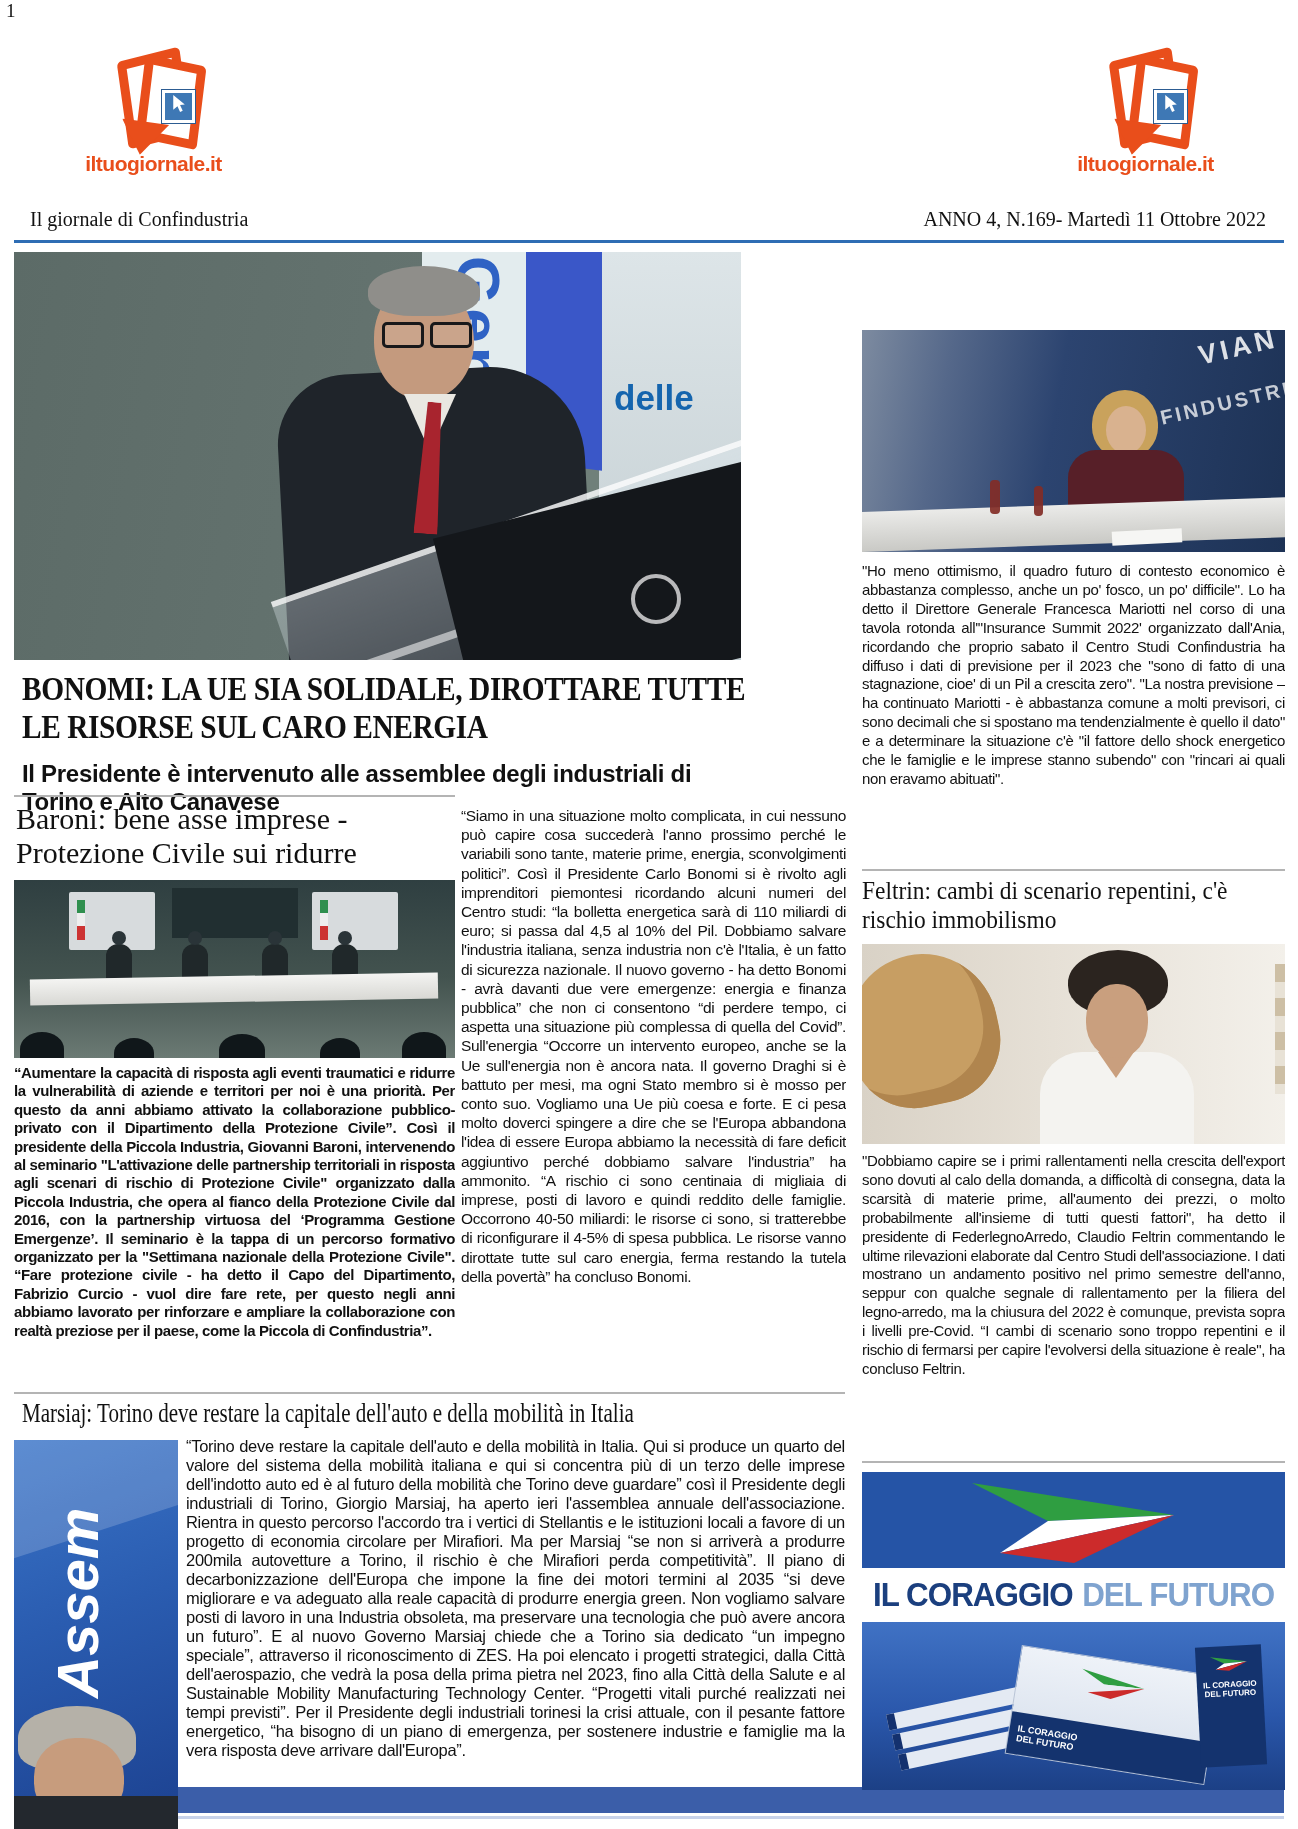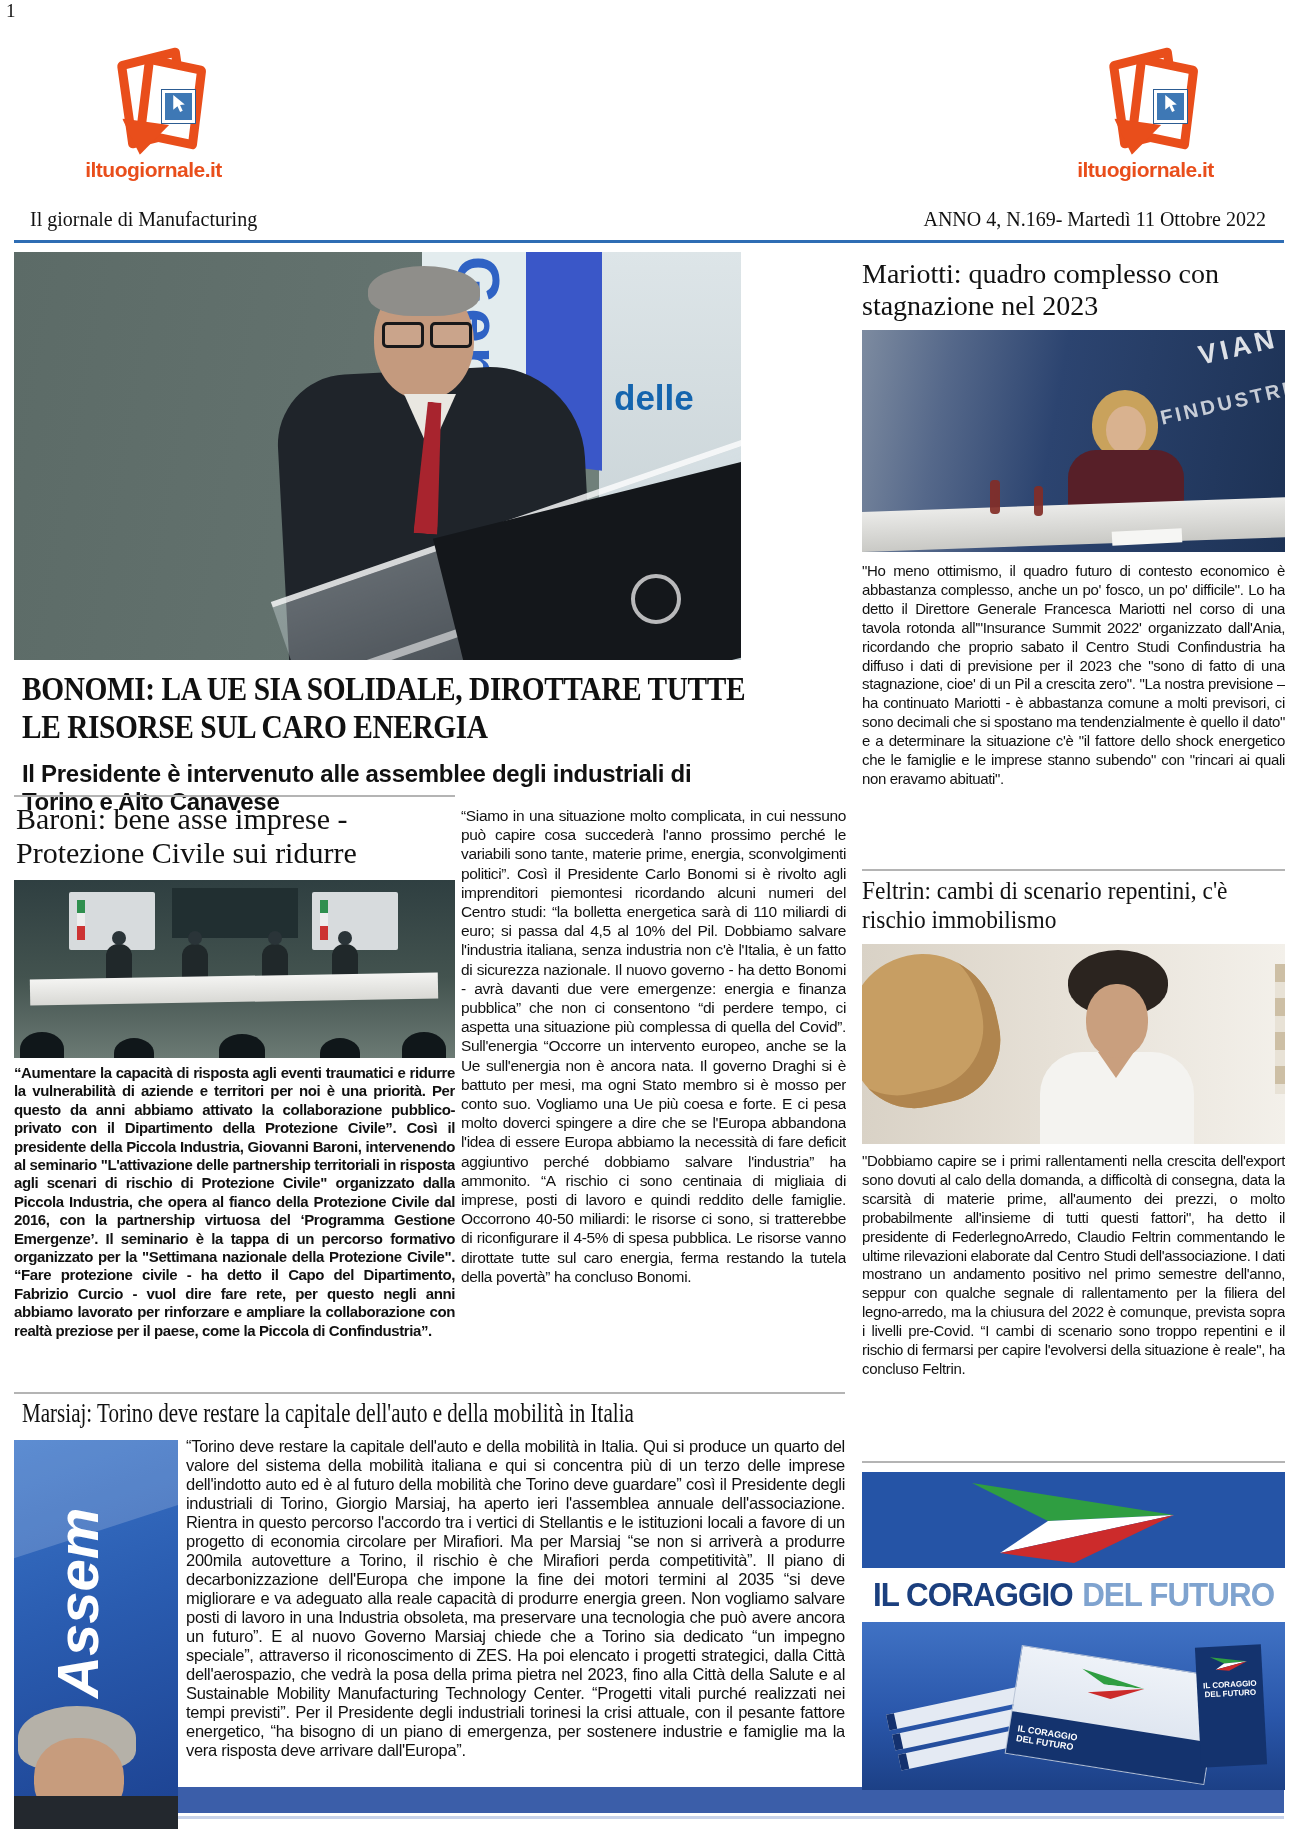--- a/index.html
+++ b/index.html
@@ -9,21 +9,21 @@
   .serif{font-family:"Liberation Serif",serif;}
 
   
   .pagenum{left:6px;top:0px;font-size:19px;}
   .sidelogo{width:175px;height:135px;text-align:center;}
   .sidelogo .licon{position:relative;width:96px;height:100px;margin:0 auto;}
   .pg1{position:absolute;left:16px;top:2px;width:46px;height:70px;border:9px solid #e94e1b;border-radius:5px;transform:rotate(-8deg) skewY(-6deg);background:#fff;}
   .pg2{position:absolute;left:34px;top:8px;width:44px;height:66px;border:9px solid #e94e1b;border-radius:5px;transform:rotate(7deg) skewY(5deg);background:#fff;}
   .swoosh{position:absolute;left:18px;top:64px;width:46px;height:38px;background:#e94e1b;clip-path:polygon(0 0,100% 30%,30% 100%);transform:rotate(-6deg);}
   .cursq{position:absolute;left:56px;top:38px;width:27px;height:27px;background:#3e78b5;border:3px solid #fff;box-shadow:0 0 0 1px #2c5c92;}
-  .logotext{margin-top:6px;color:#e94e1b;font-weight:bold;font-size:21px;letter-spacing:-0.5px;}
+  .logotext{margin-top:0;color:#e94e1b;font-weight:bold;font-size:21px;letter-spacing:-0.5px;}
   .brand{left:50%;top:48px;transform:translateX(-50%);height:134px;display:flex;align-items:center;}
   .cdisc{width:128px;height:128px;border-radius:50%;border:26px solid #16397e;background:#fff;box-sizing:border-box;display:flex;align-items:center;justify-content:center;}
   .newsword{font-weight:bold;font-size:150px;line-height:1;color:#6493cf;letter-spacing:0px;margin-left:4px;transform:scaleY(0.88);}
   .tagline{left:30px;top:208px;font-size:20px;}
   .issuedate{right:32px;top:208px;font-size:20px;text-align:right;}
   .toprule{left:14px;top:240px;width:1270px;height:3px;background:#2e6db4;}
   .grule{height:2px;background:#b4b4b4;}
 
   
   .mainhead{left:22px;top:670px;width:860px;transform:scaleX(.865);transform-origin:0 0;
@@ -155,21 +155,21 @@
       <div class="swoosh"></div>
       <div class="cursq">
         <svg width="21" height="21" viewBox="0 0 20 20">
             <path d="M5 2 L5 16 L9 12.5 L11.5 18 L14 16.8 L11.5 11.5 L16 11 Z" fill="#fff"></path>
           </svg>
       </div>
     </div>
     <div class="logotext">iltuogiornale.it</div>
   </div>
 
-  <div class="abs tagline serif">Il giornale di Manufacturing</div>
+  <div class="abs tagline serif">Il giornale di Confindustria</div>
   <div class="abs issuedate serif">ANNO 4, N.169- Martedì 11 Ottobre 2022</div>
   <div class="abs toprule"></div>
 
   <div class="photo ph-bonomi">
     <div class="p bz-light"></div>
     <div class="p bz-glob">delle</div>
     <div class="p bz-banner">
         <span class="vtext">Genere</span>
       </div>
     <div class="p bz-blue"></div>
@@ -208,21 +208,20 @@
     <div class="p br-a" style="left:6px;bottom:-8px;width:44px;height:34px;"></div>
     <div class="p br-a" style="left:100px;bottom:-10px;width:40px;height:30px;"></div>
     <div class="p br-a" style="left:205px;bottom:-8px;width:46px;height:32px;"></div>
     <div class="p br-a" style="left:306px;bottom:-10px;width:40px;height:30px;"></div>
     <div class="p br-a" style="left:388px;bottom:-8px;width:44px;height:34px;"></div>
   </div>
   <div class="abs btxt bbold baronibody">“Aumentare la capacità di risposta agli eventi traumatici e ridurre la vulnerabilità di aziende e territori per noi è una priorità. Per questo da anni abbiamo attivato la collaborazione pubblico-privato con il Dipartimento della Protezione Civile”. Così il presidente della Piccola Industria, Giovanni Baroni, intervenendo al seminario "L'attivazione delle partnership territoriali in risposta agli scenari di rischio di Protezione Civile" organizzato dalla Piccola Industria, che opera al fianco della Protezione Civile dal 2016, con la partnership virtuosa del ‘Programma Gestione Emergenze’. Il seminario è la tappa di un percorso formativo organizzato per la "Settimana nazionale della Protezione Civile". “Fare protezione civile - ha detto il Capo del Dipartimento, Fabrizio Curcio - vuol dire fare rete, per questo negli anni abbiamo lavorato per rinforzare e ampliare la collaborazione con realtà preziose per il paese, come la Piccola di Confindustria”.</div>
 
   <div class="abs btxt bonomibody">“Siamo in una situazione molto complicata, in cui nessuno può capire cosa succederà l'anno prossimo perché le variabili sono tante, materie prime, energia, sconvolgimenti politici”. Così il Presidente Carlo Bonomi si è rivolto agli imprenditori piemontesi ricordando alcuni numeri del Centro studi: “la bolletta energetica sarà di 110 miliardi di euro; si passa dal 4,5 al 10% del Pil. Dobbiamo salvare l'industria italiana, senza industria non c'è l'Italia, è un fatto di sicurezza nazionale. Il nuovo governo - ha detto Bonomi - avrà davanti due vere emergenze: energia e finanza pubblica” che non ci consentono “di perdere tempo, ci aspetta una situazione più complessa di quella del Covid”. Sull'energia “Occorre un intervento europeo, anche se la Ue sull'energia non è ancora nata. Il governo Draghi si è battuto per mesi, ma ogni Stato membro si è mosso per conto suo. Vogliamo una Ue più coesa e forte. E ci pesa molto doverci spingere a dire che se l'Europa abbandona l'idea di essere Europa abbiamo la necessità di fare deficit aggiuntivo perché dobbiamo salvare l'industria” ha ammonito. “A rischio ci sono centinaia di migliaia di imprese, posti di lavoro e quindi reddito delle famiglie. Occorrono 40-50 miliardi: le risorse ci sono, si tratterebbe di riconfigurare il 4-5% di spesa pubblica. Le risorse vanno dirottate tutte sul caro energia, ferma restando la tutela della povertà” ha concluso Bonomi.</div>
 
-  <div class="abs shead mariottihead serif">Mariotti: quadro complesso con stagnazione nel 2023</div>
   <div class="photo ph-mariotti">
     <div class="p mt-t1">VIAN</div>
     <div class="p mt-t2">CONFINDUSTRIA</div>
     <div class="p mt-hair"></div>
     <div class="p mt-face"></div>
     <div class="p mt-body"></div>
     <div class="p mt-table"></div>
     <div class="p mt-bot" style="left:128px;top:150px;"></div>
     <div class="p mt-bot" style="left:172px;top:156px;width:9px;height:30px;"></div>
     <div class="p mt-pap"></div>

